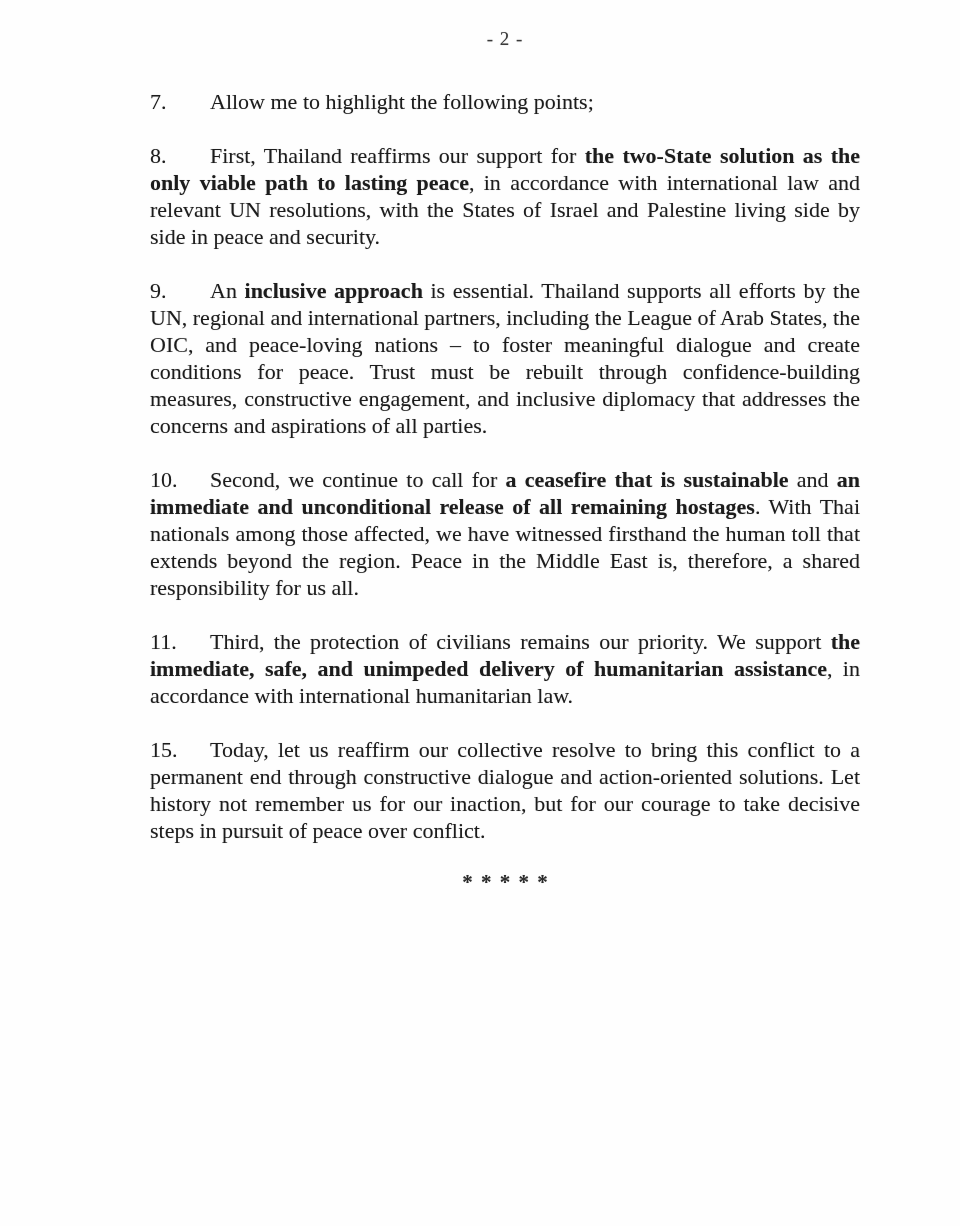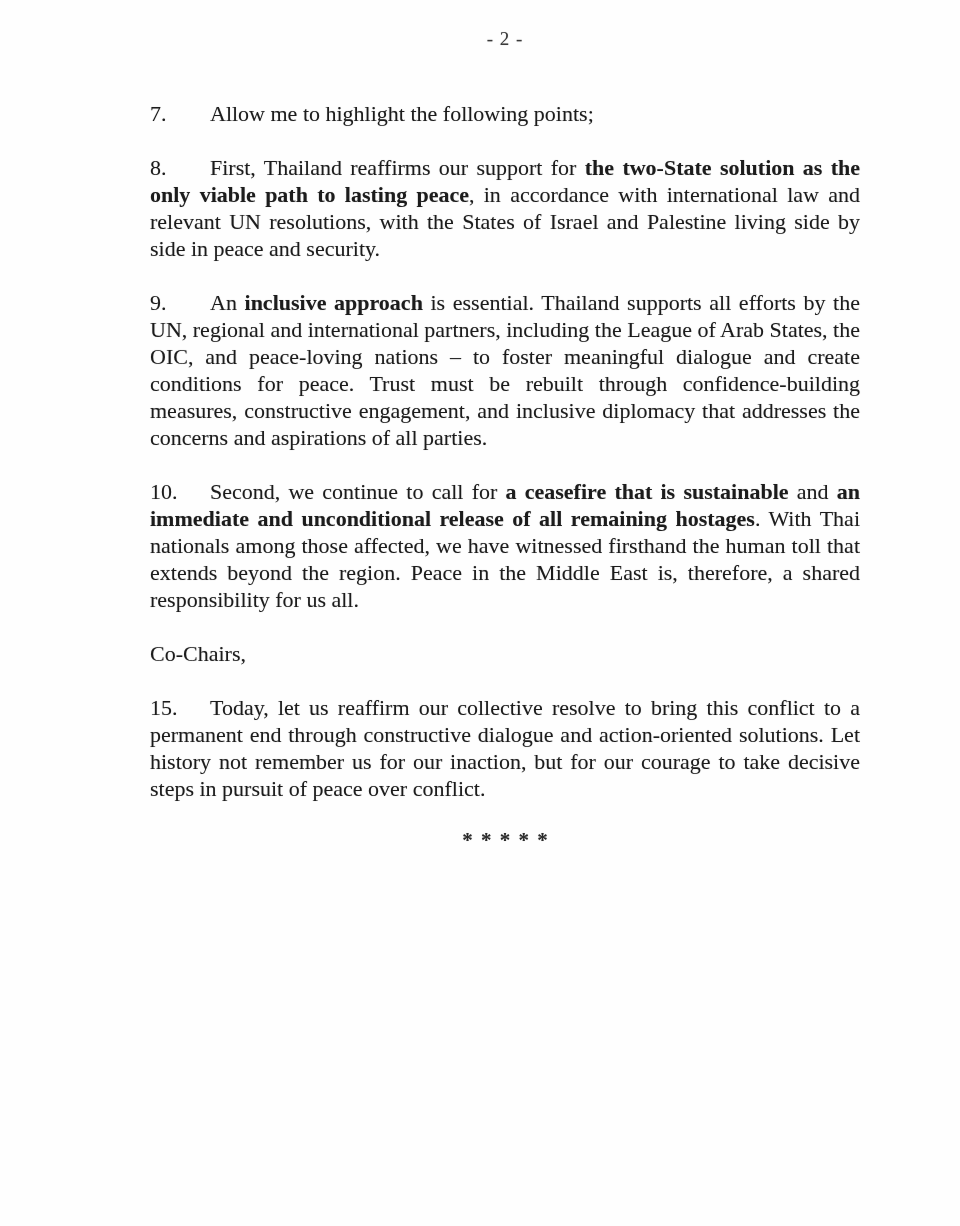--- a/index.html
+++ b/index.html
@@ -21,21 +21,21 @@
     background: #fefefe;
   }
   .page-number {
     text-align: center;
     font-size: 19px;
     color: #3a3a3a;
     letter-spacing: 1px;
     text-shadow: 0 0 1px rgba(60,60,60,0.35);
   }
   .content {
-    margin-top: 50px;
+    margin-top: 38px;
     width: 710px;
   }
   .para {
     margin: 0;
     font-size: 22px;
     line-height: 27px;
     text-align: justify;
     color: #1c1c1c;
     text-shadow: 0 0 1px rgba(40,40,40,0.30);
   }
@@ -59,18 +59,18 @@
 <body>
 
 <div class="page">
   <div class="page-number">- 2 -</div>
 
   <div class="content">
       <p class="para"><span class="num">7.</span><span><span>Allow me to highlight the following points;</span></span></p>
       <p class="para"><span class="num">8.</span><span><span>First, Thailand reaffirms our support for </span><b>the two-State solution as the only viable path to lasting peace</b><span>, in accordance with international law and relevant UN resolutions, with the States of Israel and Palestine living side by side in peace and security.</span></span></p>
       <p class="para"><span class="num">9.</span><span><span>An </span><b>inclusive approach</b><span> is essential. Thailand supports all efforts by the UN, regional and international partners, including the League of Arab States, the OIC, and peace-loving nations – to foster meaningful dialogue and create conditions for peace. Trust must be rebuilt through confidence-building measures, constructive engagement, and inclusive diplomacy that addresses the concerns and aspirations of all parties.</span></span></p>
       <p class="para"><span class="num">10.</span><span><span>Second, we continue to call for </span><b>a ceasefire that is sustainable</b><span> and </span><b>an immediate and unconditional release of all remaining hostages</b><span>. With Thai nationals among those affected, we have witnessed firsthand the human toll that extends beyond the region. Peace in the Middle East is, therefore, a shared responsibility for us all.</span></span></p>
-      <p class="para"><span><span>Co-Chairs,</span></span></p>
+      <p class="para"><span class="num">11.</span><span><span>Third, the protection of civilians remains our priority. We support </span><b>the immediate, safe, and unimpeded delivery of humanitarian assistance</b><span>, in accordance with international humanitarian law.</span></span></p>
       <p class="para"><span class="num">15.</span><span><span>Today, let us reaffirm our collective resolve to bring this conflict to a permanent end through constructive dialogue and action-oriented solutions. Let history not remember us for our inaction, but for our courage to take decisive steps in pursuit of peace over conflict.</span></span></p>
     </div>
 
   <div class="end-marker">* * * * *</div>
 </div>
 
 </body></html>

